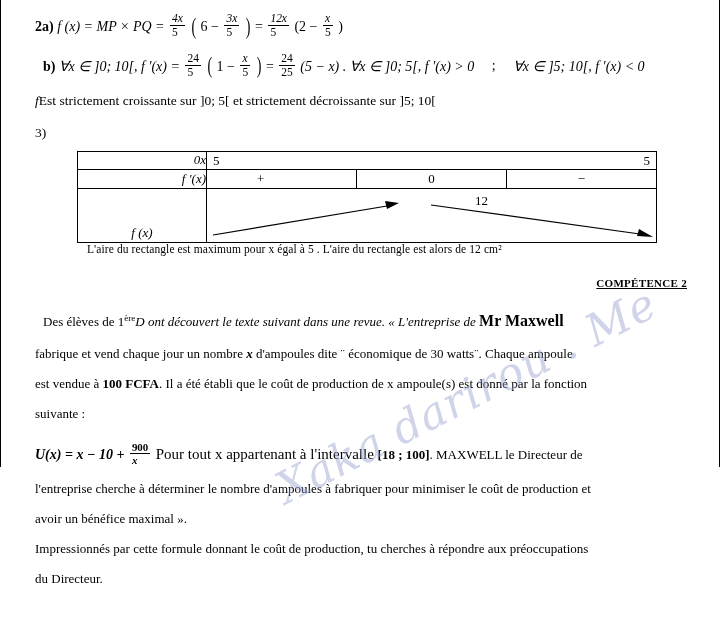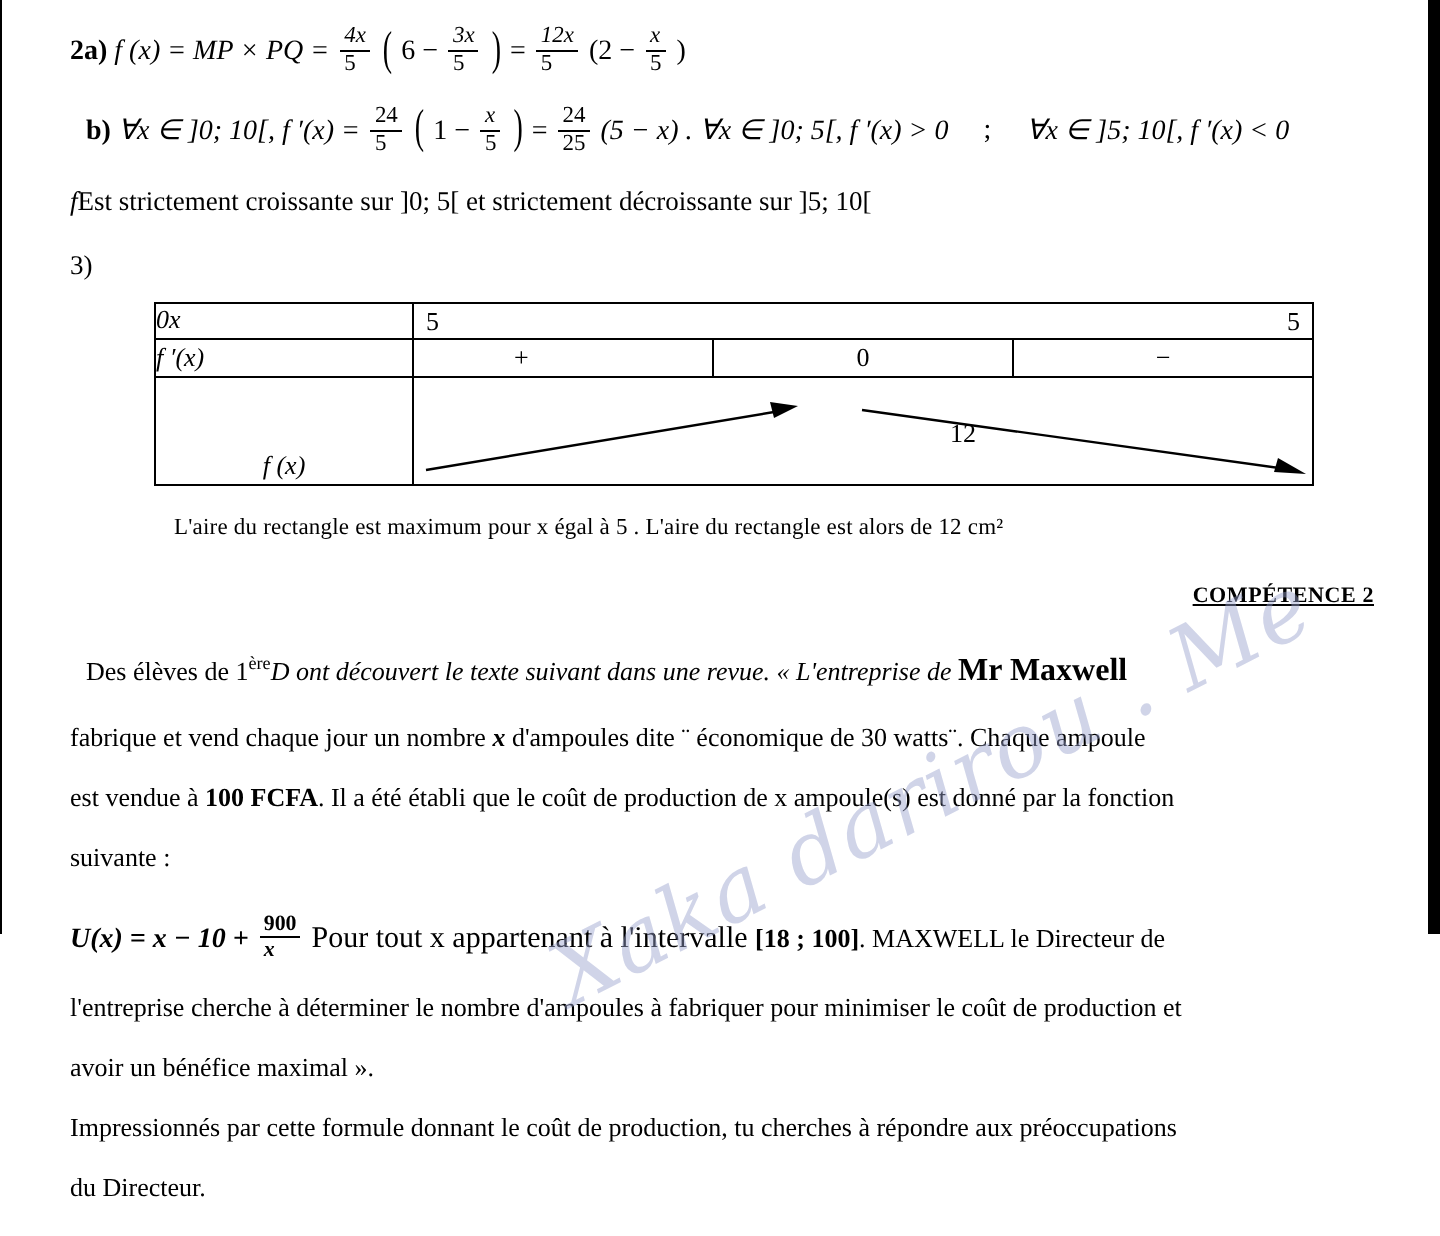--- a/index.html
+++ b/index.html
@@ -15,21 +15,21 @@
     position: relative;
     overflow: hidden;
   }
   .page {
     position: absolute;
     left: 0; top: 0;
     width: 720px;
     height: 467px;
     box-sizing: border-box;
     border-left: 1px solid #000;
-    border-right: 6px solid #000000;
+    border-right: 1px solid #000000;
   }
   .content {
     position: absolute;
     left: 34px;
     top: 0;
     width: 652px;
   }
   
   .mi { font-style: italic; }
   .bold { font-weight: bold; }
@@ -65,34 +65,34 @@
   }
   table.vtable td {
     border: 1px solid #000;
     font-size: 13px;
     padding: 0;
     position: relative;
   }
   .row-x { height: 17px; }
   .row-fp { height: 19px; }
   .row-fx { height: 54px; }
-  .cell-head { width: 128px; text-align: left; vertical-align: middle; }
+  .cell-head { width: 128px; text-align: right; vertical-align: middle; }
   .xrow-vals { position: relative; height: 17px; }
   .xrow-vals .left { position: absolute; left: 6px; top: 1px; }
   .xrow-vals .right { position: absolute; right: 6px; top: 1px; }
   .fp-plus { position: absolute; left: 36%; top: 1px; transform: translateX(-50%); }
   .fp-zero-cell { width: 14px; text-align: center; vertical-align: middle; }
   .fp-minus { position: absolute; left: 50%; top: 1px; transform: translateX(-50%); }
   .fx-cell { position: relative; }
   .fx-label { position: absolute; left: 50%; bottom: 1px; transform: translateX(-50%); }
   .arrow-svg { display: block; }
-  .max-val { position: absolute; left: 268px; top: 20px; font-size: 13px; }
+  .max-val { position: absolute; left: 268px; top: 4px; font-size: 13px; }
   .caption {
     font-size: 11.5px;
-    margin: 15px 0 0 52px;
+    margin: 0 0 0 52px;
     letter-spacing: .1px;
   }
   
   .comp-title {
     text-align: right;
     font-weight: bold;
     font-size: 11px;
     text-decoration: underline;
     margin: 22px 0 16px 0;
     letter-spacing: .3px;

